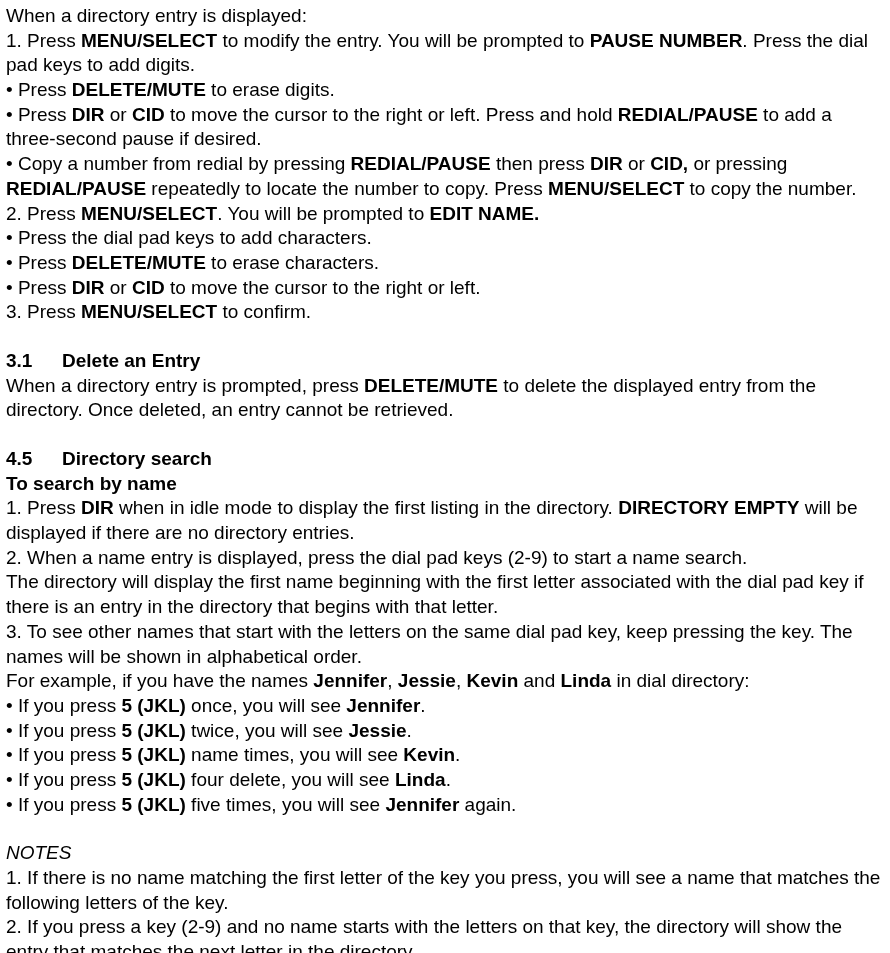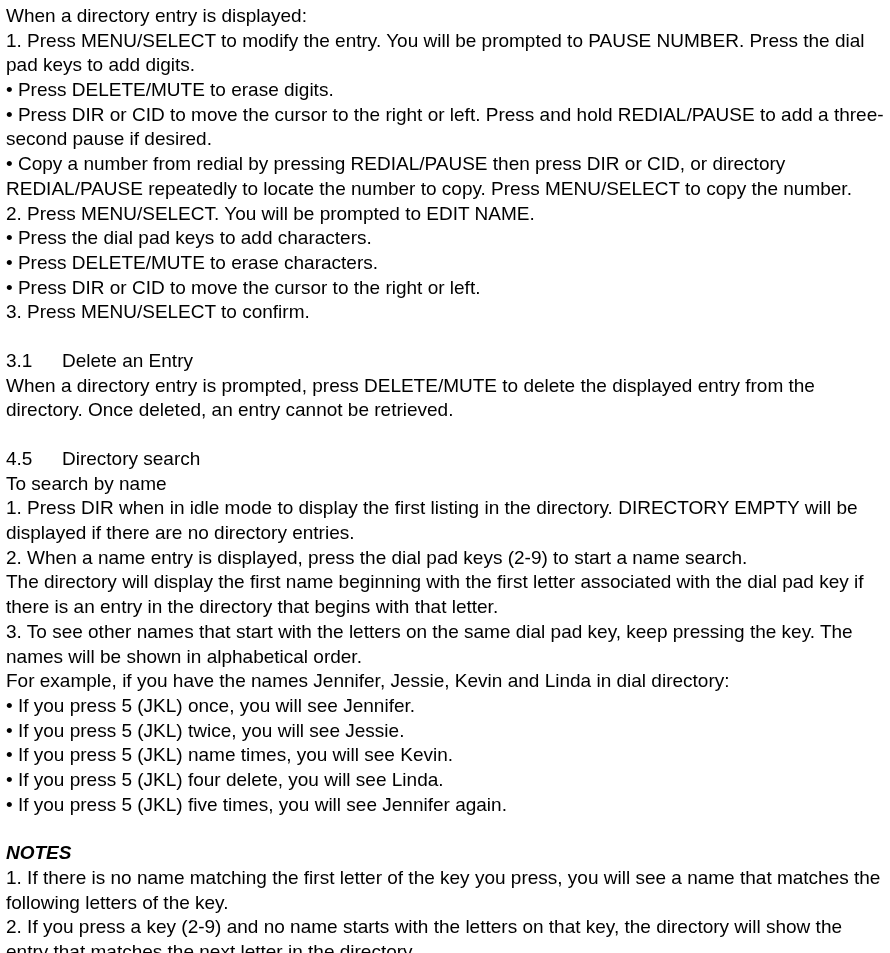--- a/index.html
+++ b/index.html
@@ -5,38 +5,38 @@
   body {
     font-family: Arial, Helvetica, sans-serif;
     font-size: 19px;
     line-height: 1.3;
     margin: 0;
     padding: 4px 6px;
     color: #000;
     background: #fff;
     width: 878px;
   }
-  .b { font-weight: normal; }
-  .bi { font-weight: bold; font-style: italic; }
+  .b { font-weight: bold; }
+  .bi { font-weight: normal; font-style: italic; }
   .section-num { display: inline-block; width: 56px; }
   p { margin: 0; }
   .spacer { height: 24px; }
 </style>
 </head>
 <body>
 
 <p>When a directory entry is displayed:</p>
 
 <p><span>1. Press </span><span class="b">MENU/SELECT</span><span> to modify the entry. You will be prompted to </span><span class="b">PAUSE NUMBER</span><span>. Press the dial pad keys to add digits.</span></p>
 
 <p><span>• Press </span><span class="b">DELETE/MUTE</span><span> to erase digits.</span></p>
 
 <p><span>• Press </span><span class="b">DIR</span><span> or </span><span class="b">CID</span><span> to move the cursor to the right or left. Press and hold </span><span class="b">REDIAL/PAUSE</span><span> to add a three-second pause if desired.</span></p>
 
-<p><span>• Copy a number from redial by pressing </span><span class="b">REDIAL/PAUSE</span><span> then press </span><span class="b">DIR</span><span> or </span><span class="b">CID,</span><span> or directory </span><span class="b">REDIAL/PAUSE</span><span> repeatedly to locate the number to copy. Press </span><span class="b">MENU/SELECT</span><span> to copy the number.</span></p>
+<p><span>• Copy a number from redial by pressing </span><span class="b">REDIAL/PAUSE</span><span> then press </span><span class="b">DIR</span><span> or </span><span class="b">CID,</span><span> or pressing </span><span class="b">REDIAL/PAUSE</span><span> repeatedly to locate the number to copy. Press </span><span class="b">MENU/SELECT</span><span> to copy the number.</span></p>
 
 <p><span>2. Press </span><span class="b">MENU/SELECT</span><span>. You will be prompted to </span><span class="b">EDIT NAME.</span></p>
 
 <p>• Press the dial pad keys to add characters.</p>
 
 <p><span>• Press </span><span class="b">DELETE/MUTE</span><span> to erase characters.</span></p>
 
 <p><span>• Press </span><span class="b">DIR</span><span> or </span><span class="b">CID</span><span> to move the cursor to the right or left.</span></p>
 
 <p><span>3. Press </span><span class="b">MENU/SELECT</span><span> to confirm.</span></p>

